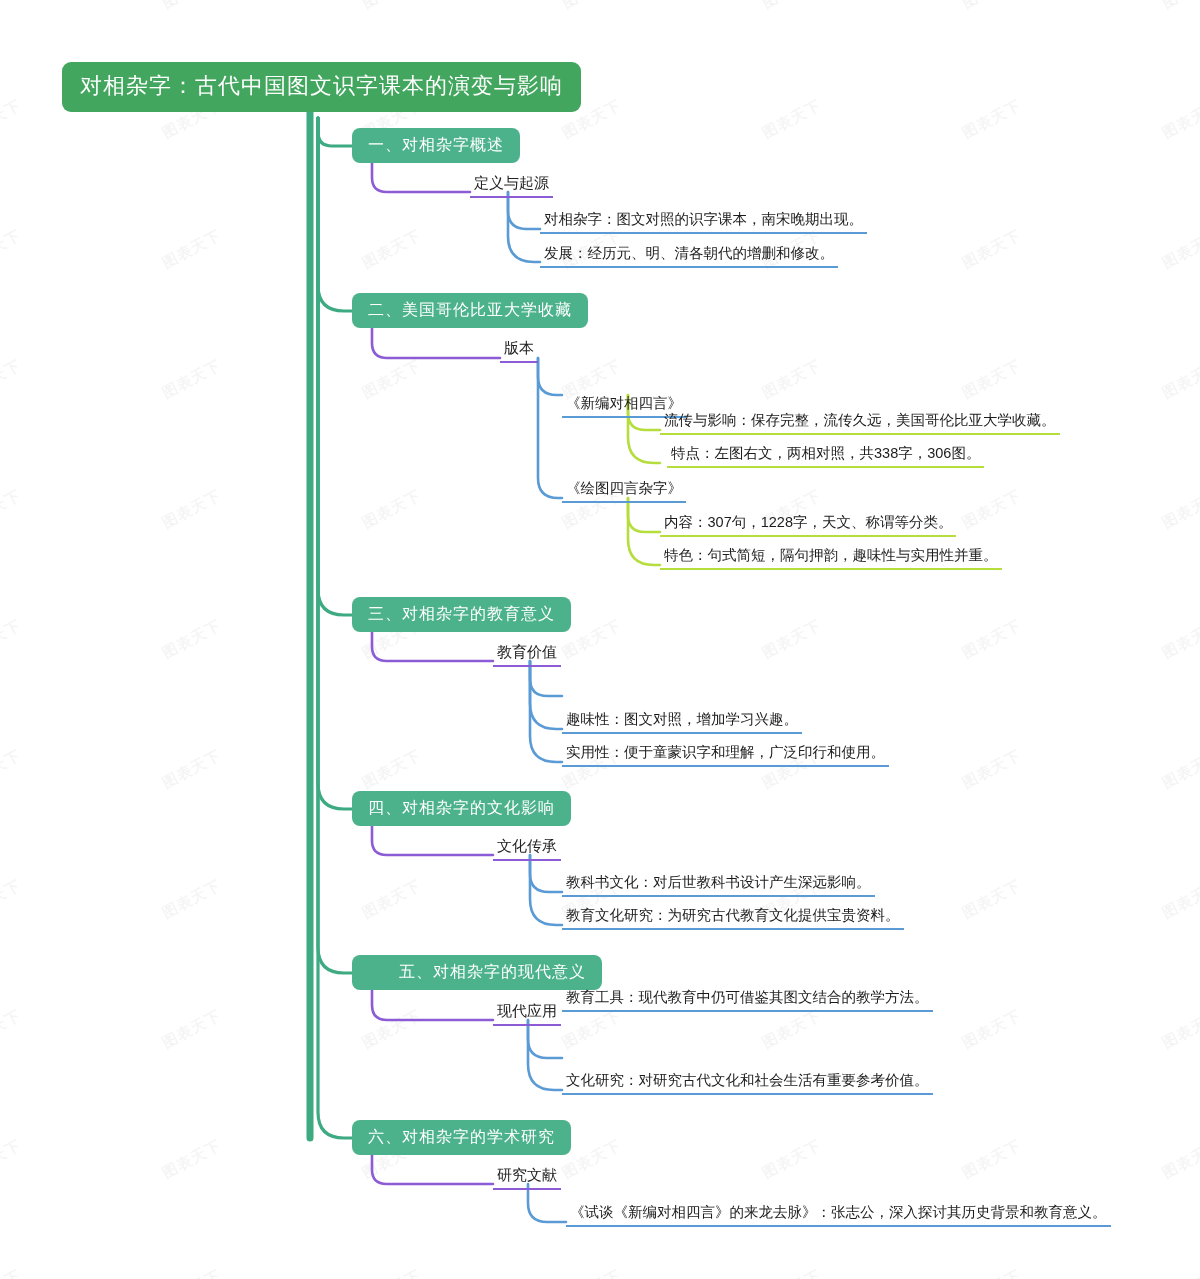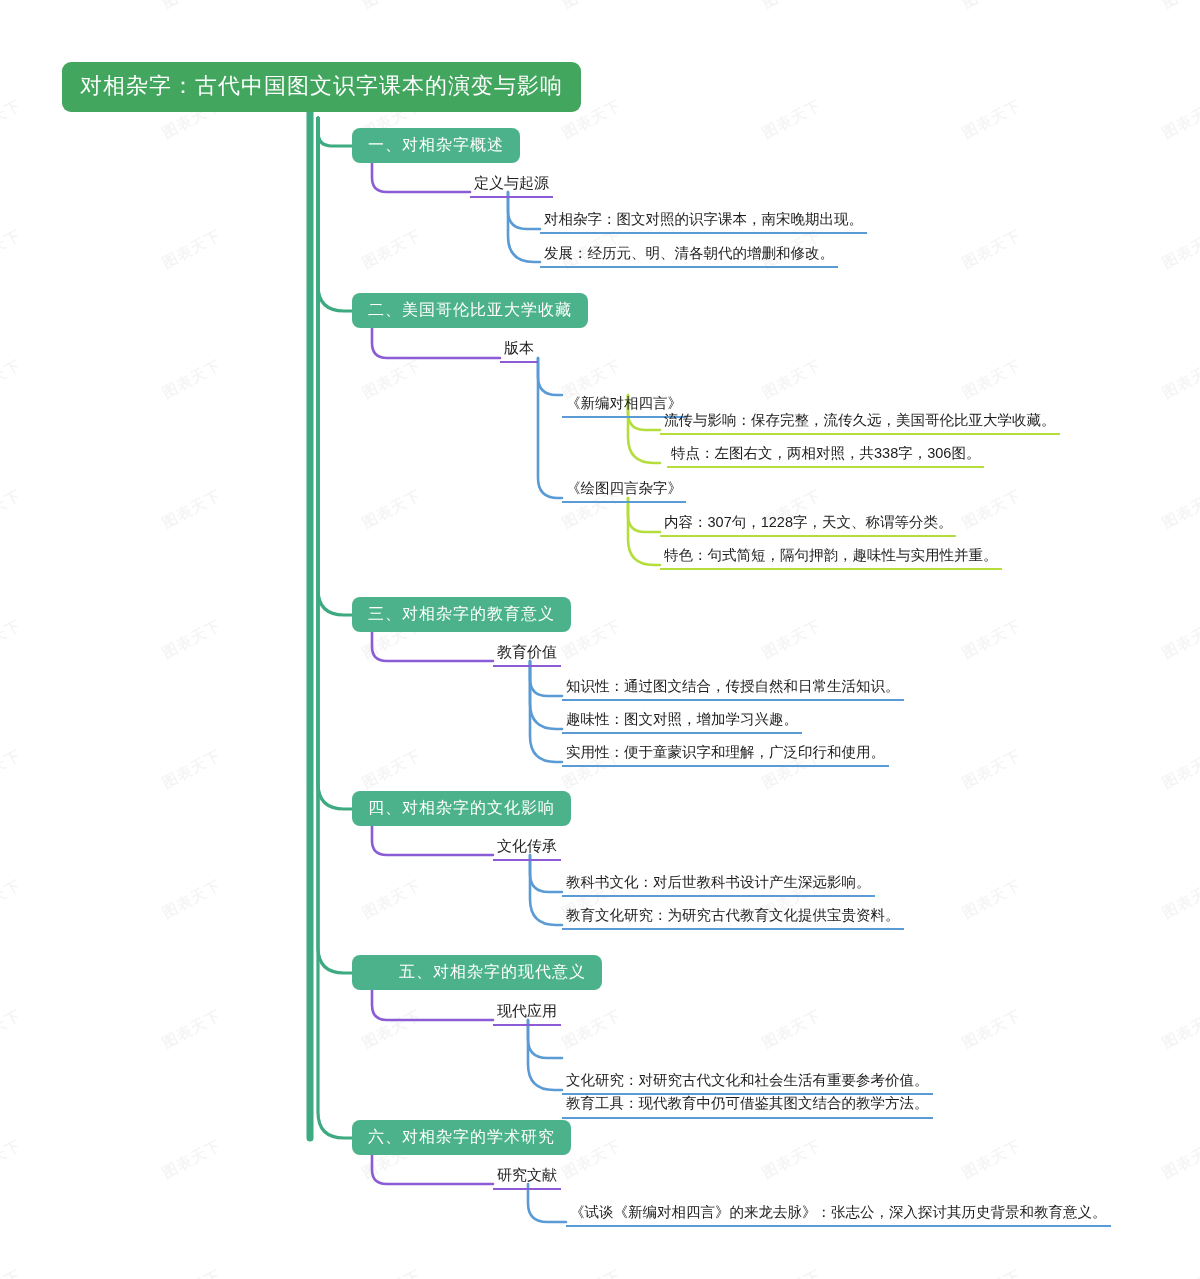--- a/index.html
+++ b/index.html
@@ -213,31 +213,30 @@
   <div class="node sub-node" style="left:500px;top:337px;">版本</div>
   <div class="node leaf-node blue3" style="left:562px;top:375px;margin-top:18px;">《新编对相四言》</div>
   <div class="node leaf-node lv4" style="left:660px;top:410px;">流传与影响：保存完整，流传久远，美国哥伦比亚大学收藏。</div>
   <div class="node leaf-node lv4" style="left:660px;top:443px;margin-left:7px;">特点：左图右文，两相对照，共338字，306图。</div>
   <div class="node leaf-node blue3" style="left:562px;top:478px;">《绘图四言杂字》</div>
   <div class="node leaf-node lv4" style="left:660px;top:512px;">内容：307句，1228字，天文、称谓等分类。</div>
   <div class="node leaf-node lv4" style="left:660px;top:545px;">特色：句式简短，隔句押韵，趣味性与实用性并重。</div>
 
   <div class="node branch-node" style="left:352px;top:597px;">三、对相杂字的教育意义</div>
   <div class="node sub-node" style="left:493px;top:641px;">教育价值</div>
-  <div class="node leaf-node blue3" style="left:562px;top:676px;">知识性：通过图文结合，传授自然和日常生活知识。</div>
   <div class="node leaf-node blue3" style="left:562px;top:709px;">趣味性：图文对照，增加学习兴趣。</div>
   <div class="node leaf-node blue3" style="left:562px;top:742px;">实用性：便于童蒙识字和理解，广泛印行和使用。</div>
 
   <div class="node branch-node" style="left:352px;top:791px;">四、对相杂字的文化影响</div>
   <div class="node sub-node" style="left:493px;top:835px;">文化传承</div>
   <div class="node leaf-node blue3" style="left:562px;top:872px;">教科书文化：对后世教科书设计产生深远影响。</div>
   <div class="node leaf-node blue3" style="left:562px;top:905px;">教育文化研究：为研究古代教育文化提供宝贵资料。</div>
 
   <div class="node branch-node" style="left:352px;top:955px;padding-left:47px;">五、对相杂字的现代意义</div>
   <div class="node sub-node" style="left:493px;top:1000px;">现代应用</div>
-  <div class="node leaf-node blue3" style="left:562px;top:1094px;font-family:Liberation Mono, monospace;">教育工具：现代教育中仍可借鉴其图文结合的教学方法。</div>
+  <div class="node leaf-node blue3" style="left:562px;top:987px;">教育工具：现代教育中仍可借鉴其图文结合的教学方法。</div>
   <div class="node leaf-node blue3" style="left:562px;top:1070px;">文化研究：对研究古代文化和社会生活有重要参考价值。</div>
 
   <div class="node branch-node" style="left:352px;top:1120px;">六、对相杂字的学术研究</div>
   <div class="node sub-node" style="left:493px;top:1164px;">研究文献</div>
   <div class="node leaf-node blue3" style="left:566px;top:1202px;">《试谈《新编对相四言》的来龙去脉》：张志公，深入探讨其历史背景和教育意义。</div>
 
 </div>
 
 </body></html>

